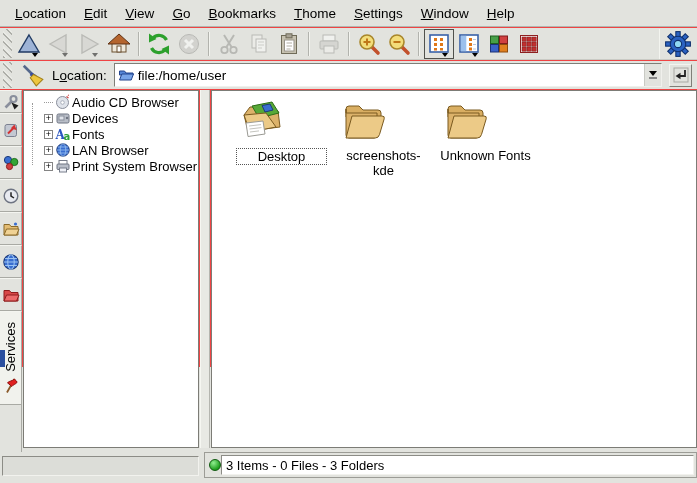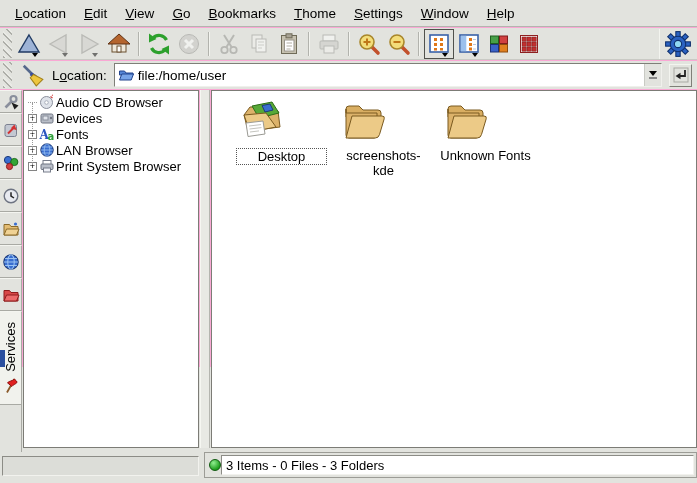--- a/index.html
+++ b/index.html
@@ -1,18 +1,18 @@
 <!DOCTYPE html>
 <html><head>
 <meta charset="utf-8">
 <style>
   * { box-sizing: border-box; margin: 0; padding: 0; }
   html,body { width:697px; height:483px; overflow:hidden; }
   body { background:#e2e3de; font-family:"Liberation Sans", sans-serif; color:#000; }
-  #window { position:relative; width:697px; height:367px; background:#f9a8d4; }
+  #window { position:relative; width:697px; height:367px; background:#ef4444; }
 
   
   .menubar { position:absolute; top:0; left:0; right:0; height:27px; display:flex; align-items:center;
              padding-left:6px; border-bottom:1px solid #b4b5af; background:#e2e3de; }
   .menu-item { padding:4px 9px; font-size:13.5px; cursor:default; white-space:nowrap; }
   .accel { text-decoration:underline; }
 
   
   .toolbar { position:absolute; top:28px; left:0; right:0; height:32px; display:flex; align-items:center;
              padding:0 2px; border-bottom:1px solid #c9cac4; background:#e2e3de; }
@@ -46,21 +46,21 @@
   .content { position:absolute; top:90px; left:0; right:0; height:362px; }
   .tabstrip { position:absolute; left:0; top:0; bottom:0; width:22px; display:flex; flex-direction:column; }
   .tab { width:22px; height:33px; display:flex; align-items:center; justify-content:center;
          background:#e2e3de; border-right:1px solid #a9aaa4; border-bottom:1px solid #a9aaa4; border-top:1px solid #f4f5f0; }
   .tab.h-config { height:23px; }
   .tab.services { height:94px; flex-direction:column; justify-content:center; gap:5px; background:#f1f2ed; }
   .tab-filler { flex:1; border-right:1px solid #a9aaa4; background:#e2e3de; }
   .vlabel { writing-mode:vertical-rl; transform:rotate(180deg); font-size:13px; }
 
   .treepanel { position:absolute; left:23px; top:0; width:176px; bottom:4px; background:#fff;
-               border:1px solid #7c7c76; padding:3px 0 0 2px; }
+               border:1px solid #7c7c76; padding:3px 0 0 18px; }
   .tree-row { height:16px; display:flex; align-items:center; font-size:13px; white-space:nowrap; }
   .expander { width:9px; height:9px; flex:0 0 auto; margin:0 2px 0 2px; border:1px solid #848484; background:#fff;
               font-size:9px; line-height:7px; text-align:center; color:#000; }
   .tree-dash { width:9px; height:0; flex:0 0 auto; margin:0 2px 0 2px; border-top:1px dotted #9a9a9a; }
   .tree-ico { flex:0 0 auto; display:flex; margin-right:1px; }
   .tree-guide { position:absolute; left:8px; top:12px; height:62px; border-left:1px dotted #9a9a9a; }
 
   .splitter { position:absolute; left:200px; top:0; width:10px; bottom:4px; background:#e8e9e4;
               border-left:1px solid #f6f7f2; border-right:1px solid #b4b5af; cursor:col-resize; }
 

